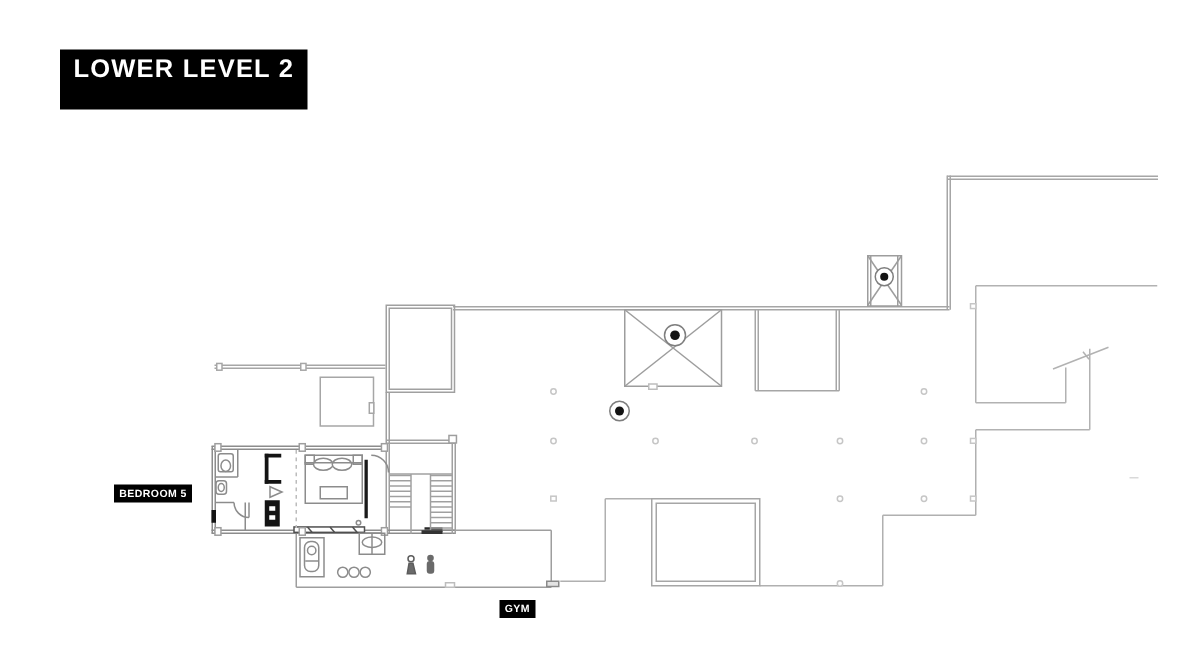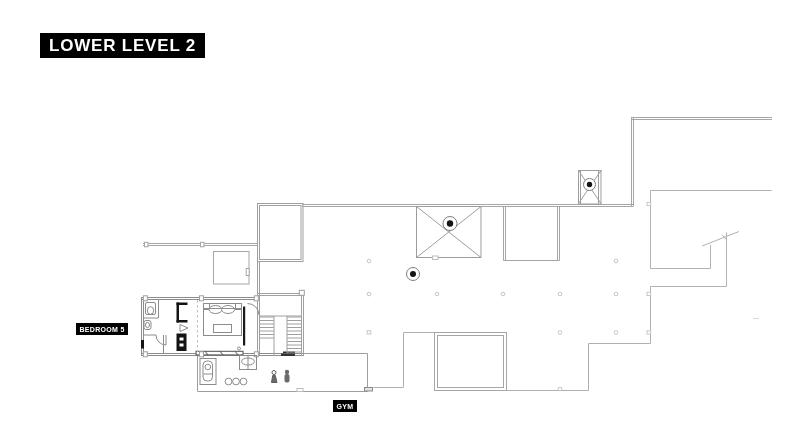--- a/index.html
+++ b/index.html
@@ -11,21 +11,21 @@
     --marker:#c6c6c6;
   }
   html,body{margin:0;padding:0;}
   body{
     width:802px;height:438px;position:relative;background:#ffffff;
     font-family:"Liberation Sans", sans-serif;overflow:hidden;
   }
   .canvas{position:absolute;inset:0;}
   .plan-svg{position:absolute;left:0;top:0;}
   .title-badge{
-    position:absolute;left:40px;top:33px;height:25px;box-sizing:border-box;
+    position:absolute;left:40px;top:33px;height:40px;box-sizing:border-box;
     background:var(--label-bg);color:var(--label-text);
     font-size:17px;font-weight:bold;letter-spacing:0.8px;
     padding:3px 9px 0 9px;white-space:nowrap;
   }
   .room-label{
     position:absolute;background:var(--label-bg);color:var(--label-text);
     font-weight:bold;font-size:7px;letter-spacing:0.3px;
     padding:2.5px 3.5px;line-height:1;white-space:nowrap;
   }
   .room-label.bedroom{left:76px;top:323px;}

